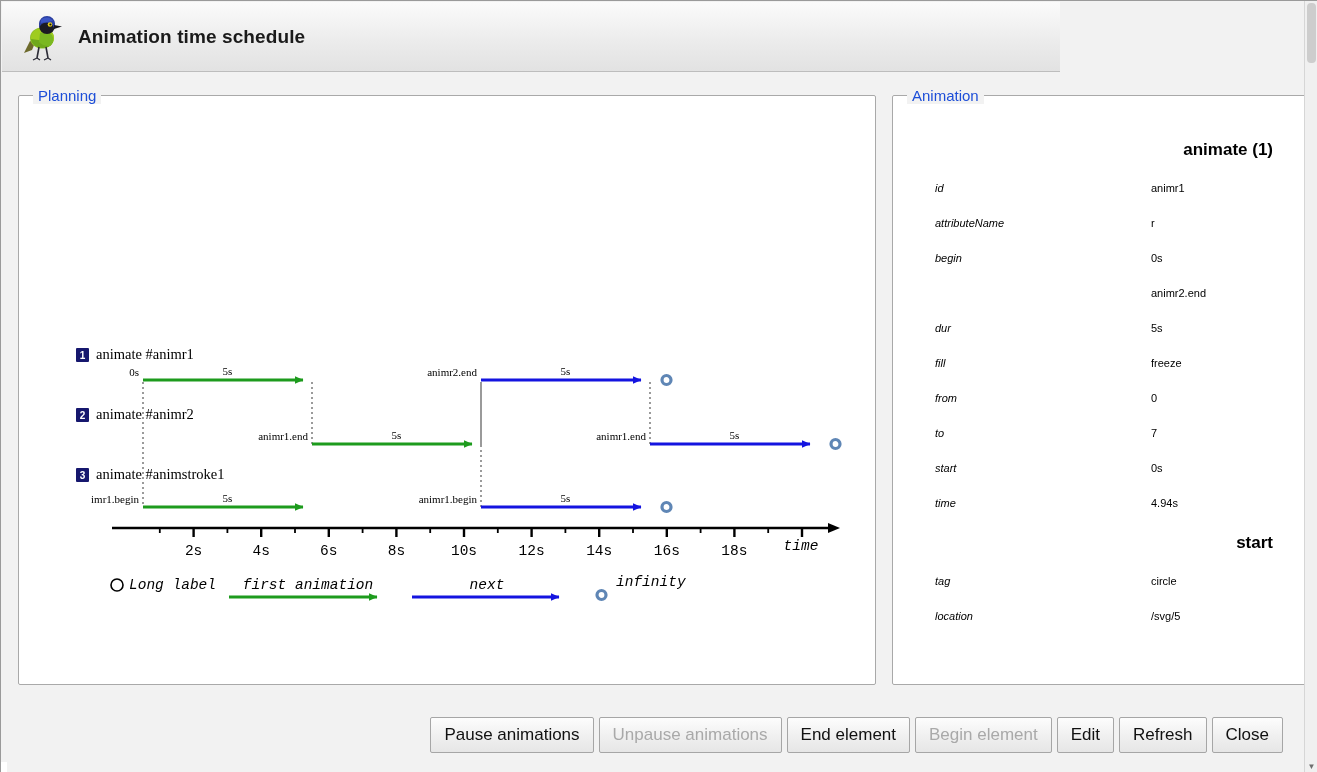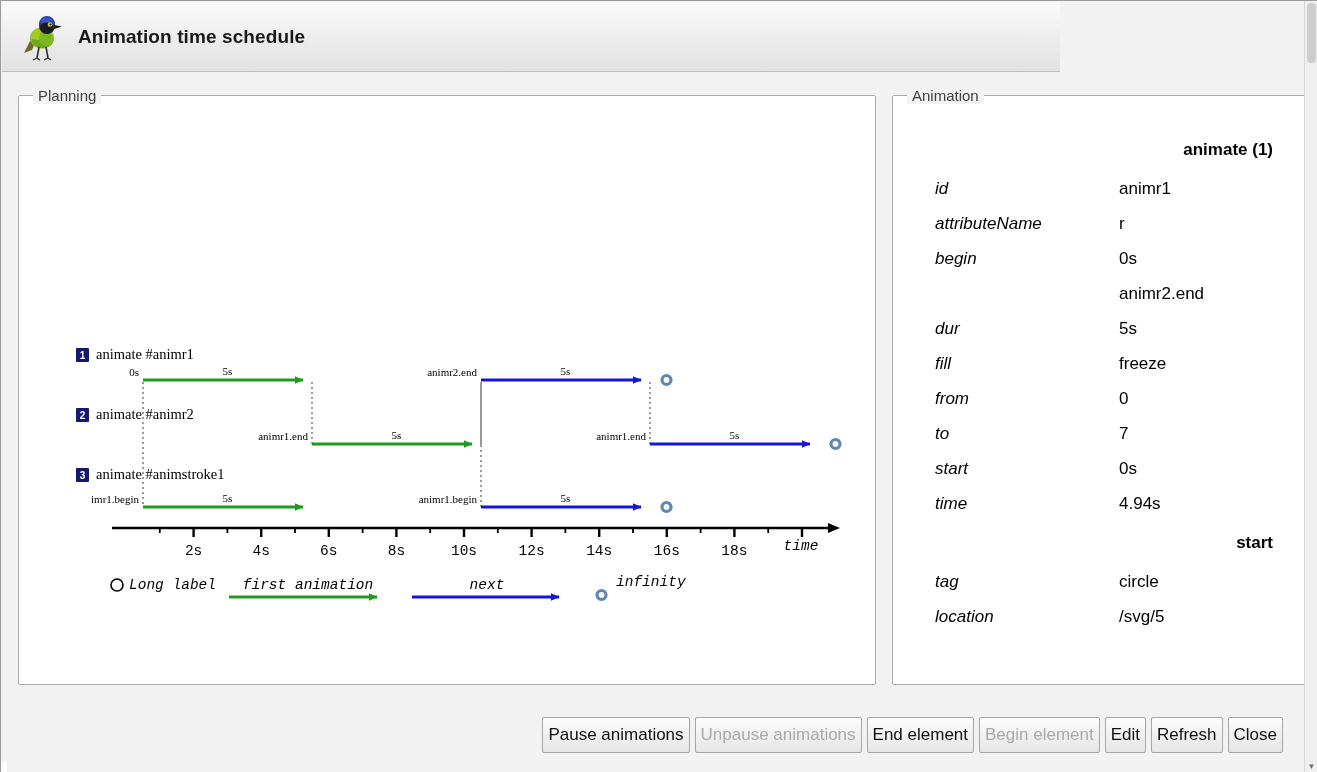--- a/index.html
+++ b/index.html
@@ -49,21 +49,21 @@
     position: absolute;
     margin: 0; padding: 0;
     border: 1px solid #a9a9a9;
     border-radius: 2px;
     background: #ffffff;
   }
   fieldset.group > legend {
     margin-left: 14px;
     padding: 0 5px;
     font-size: 15px;
-    color: #404040;
+    color: #1d4ed8;
     background: #f2f2f2;
   }
   #planning-group { left: 16px; top: 14px; width: 858px; height: 598px; }
   #animation-group { left: 890px; top: 14px; width: 476px; height: 598px; }
 
   
   #planning-canvas {
     position: absolute; left: 0; top: 0;
     width: 856px; height: 580px;
   }
@@ -79,42 +79,43 @@
     font-size: 17px; font-weight: bold; color: #000;
     margin: 0 0 8px 0;
     line-height: 27px;
     text-align: right;
   }
   .prop-section-title.second { margin-top: 8px; }
   .prop-row {
     display: flex;
     line-height: 35px;
     height: 35px;
-    font-size: 17px;
+    font-size: 11px;
+    gap: 32px;
   }
   .prop-key {
     width: 210px;
     padding-left: 26px;
     font-style: italic;
     color: #000;
   }
   .prop-val { color: #000; }
   .prop-row.contval .prop-key { visibility: hidden; }
 
   
   .buttonbar {
     position: absolute; left: 1px; top: 702px;
     width: 1303px; height: 64px;
     display: flex; justify-content: flex-end; align-items: center;
     gap: 5px;
     padding-right: 22px;
   }
   .btn {
     height: 36px;
-    padding: 0 5px;
+    padding: 0 13px;
     font-family: "Liberation Sans", sans-serif;
     font-size: 17px;
     color: #111;
     background: linear-gradient(to bottom, #fdfdfd 0%, #f0f0f0 52%, #e6e6e6 100%);
     border: 1px solid #a6a6a6;
     border-radius: 2px;
     cursor: pointer;
     white-space: nowrap;
     line-height: 34px;
   }

